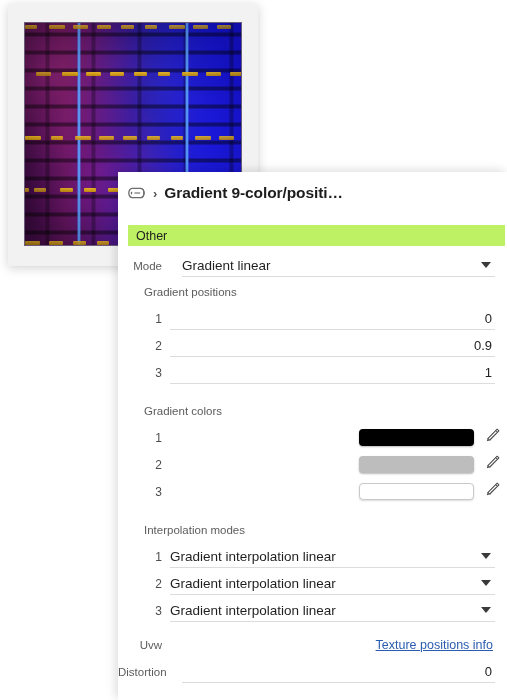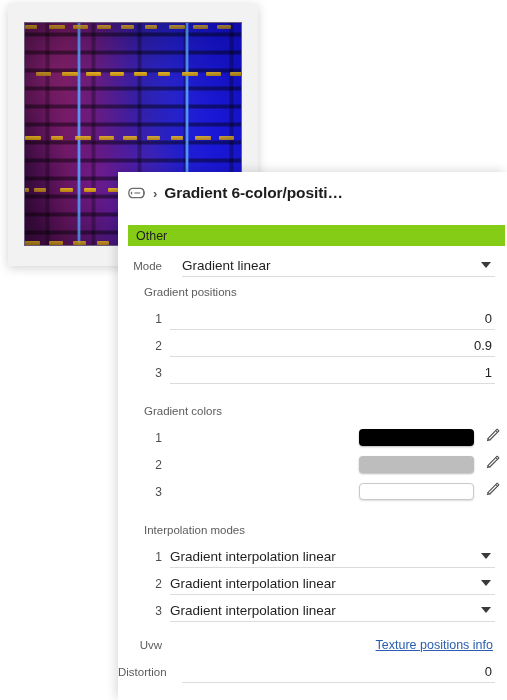--- a/index.html
+++ b/index.html
@@ -148,21 +148,21 @@
     overflow: hidden;
     text-overflow: ellipsis;
   }
 
   #section-header {
     position: absolute;
     left: 10px;
     top: 53px;
     width: 377px;
     height: 21px;
-    background: #84cc16;
+    background: #bef264;
     display: flex;
     align-items: center;
   }
   #section-header .sh-label {
     padding-left: 8px;
     font-size: 12.5px;
     color: #222;
   }
 
   .rows {
@@ -337,21 +337,21 @@
     <span id="crumb-icon">
       <svg width="18" height="14" viewBox="0 0 18 14" aria-hidden="true">
         <ellipse cx="4.2" cy="7" rx="3.4" ry="4.6" fill="none" stroke="#6b6b6b" stroke-width="1.3"></ellipse>
         <circle cx="4.2" cy="7" r="1.5" fill="#6b6b6b"></circle>
         <path d="M4.2 2.4 H12.6 a3.4 4.6 0 0 1 0 9.2 H4.2" fill="#ffffff" stroke="#6b6b6b" stroke-width="1.3"></path>
         <path d="M12.6 2.4 a3.4 4.6 0 0 1 0 9.2" fill="none" stroke="#6b6b6b" stroke-width="1.3"></path>
         <line x1="6.4" y1="7" x2="12.2" y2="7" stroke="#6b6b6b" stroke-width="1.1"></line>
       </svg>
     </span>
     <span class="crumb-sep">›</span>
-    <span class="crumb-current">Gradient 6-color/positi…</span>
+    <span class="crumb-current">Gradient 9-color/positi…</span>
   </div>
 
   <div id="section-header">
     <span class="sh-label">Other</span>
   </div>
 
   <div class="rows">
 
     <div class="row">
       <span class="lbl field">Mode</span>

